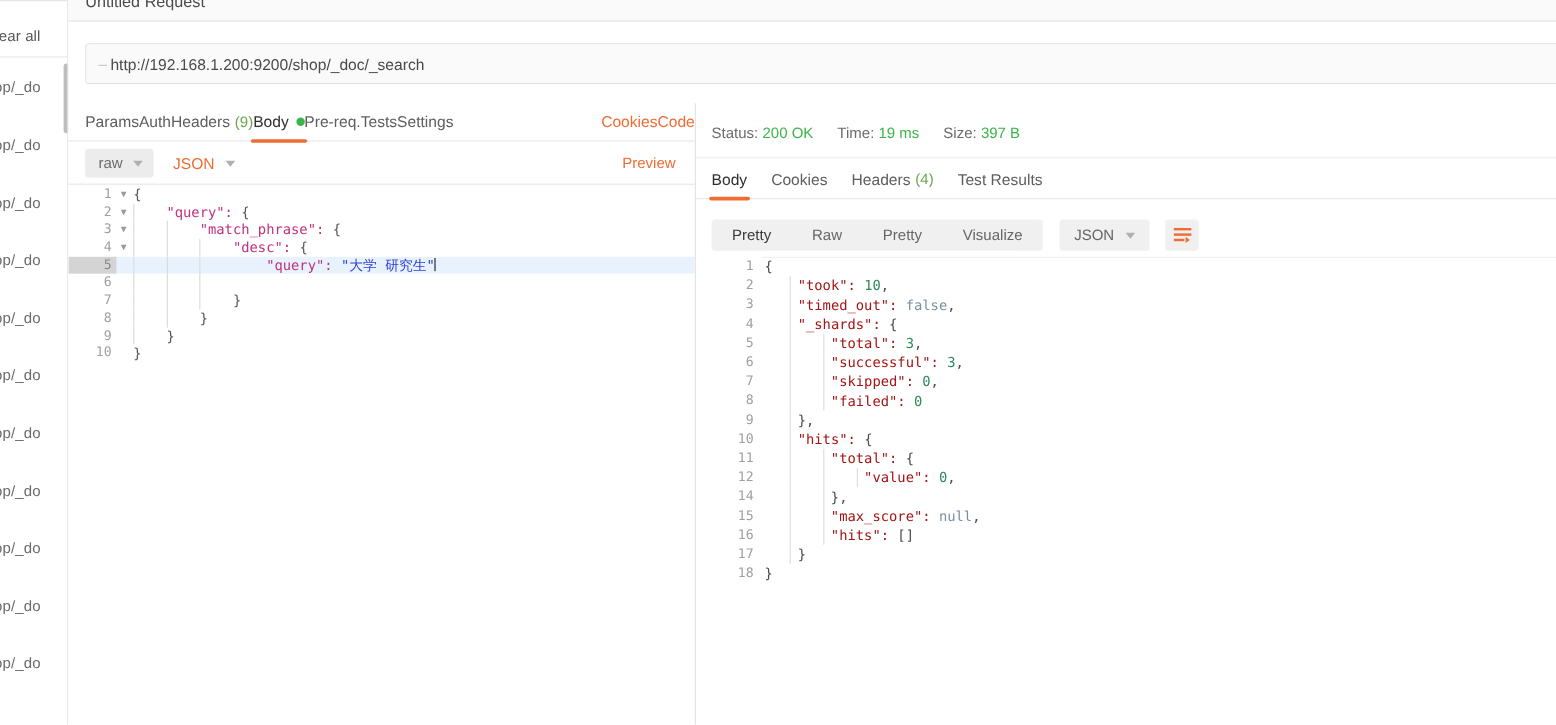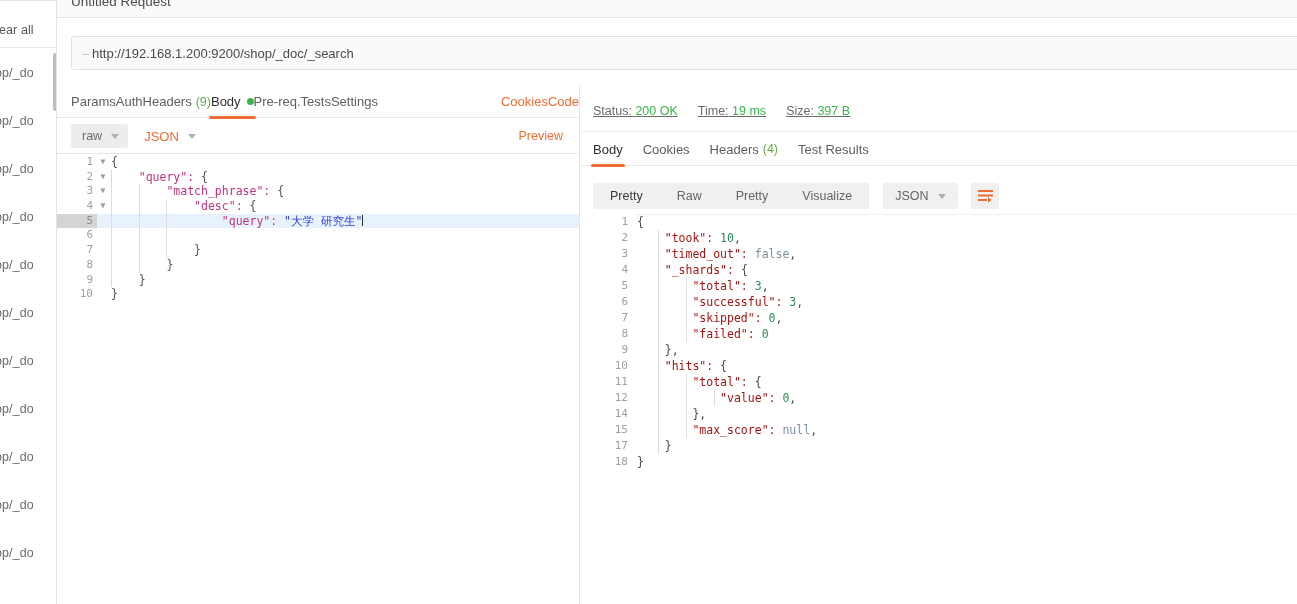--- a/index.html
+++ b/index.html
@@ -167,21 +167,21 @@
   }
 
   
   .response-panel {
     position: absolute; left: 580px; top: 86px; width: 717px; height: 518px;
     background: #ffffff;
   }
   .resp-status {
     position: absolute; left: 0; top: 14px; height: 22px;
     display: flex; align-items: center; gap: 20px; padding-left: 13px;
-    font-size: 12.5px; color: #6b6b6b; text-decoration: underline;
+    font-size: 12.5px; color: #6b6b6b;
   }
   .resp-status .val { color: #3bb54a; }
   .resp-status .item { white-space: nowrap; }
   .resp-hr {
     position:absolute; left:0; top:45px; width:717px; height:1px; background:#ededed;
   }
 
   .resp-tabs {
     position: absolute; left: 0; top: 47px; width: 717px; height: 33px;
     display: flex; align-items: center; border-bottom: 1px solid #e8e8e8;
@@ -437,18 +437,19 @@
         <div class="rline"><div class="rgutter">5</div><div class="rbody">        <span class="j-key">"total":</span> <span class="j-num">3</span><span class="j-punc">,</span></div><div class="rind" style="left: 78px;"></div><div class="rind" style="left: 105.8px;"></div></div>
         <div class="rline"><div class="rgutter">6</div><div class="rbody">        <span class="j-key">"successful":</span> <span class="j-num">3</span><span class="j-punc">,</span></div><div class="rind" style="left: 78px;"></div><div class="rind" style="left: 105.8px;"></div></div>
         <div class="rline"><div class="rgutter">7</div><div class="rbody">        <span class="j-key">"skipped":</span> <span class="j-num">0</span><span class="j-punc">,</span></div><div class="rind" style="left: 78px;"></div><div class="rind" style="left: 105.8px;"></div></div>
         <div class="rline"><div class="rgutter">8</div><div class="rbody">        <span class="j-key">"failed":</span> <span class="j-num">0</span></div><div class="rind" style="left: 78px;"></div><div class="rind" style="left: 105.8px;"></div></div>
         <div class="rline"><div class="rgutter">9</div><div class="rbody">    <span class="j-punc">}</span><span class="j-punc">,</span></div><div class="rind" style="left: 78px;"></div></div>
         <div class="rline"><div class="rgutter">10</div><div class="rbody">    <span class="j-key">"hits":</span> <span class="j-punc">{</span></div><div class="rind" style="left: 78px;"></div></div>
         <div class="rline"><div class="rgutter">11</div><div class="rbody">        <span class="j-key">"total":</span> <span class="j-punc">{</span></div><div class="rind" style="left: 78px;"></div><div class="rind" style="left: 105.8px;"></div></div>
         <div class="rline"><div class="rgutter">12</div><div class="rbody">            <span class="j-key">"value":</span> <span class="j-num">0</span><span class="j-punc">,</span></div><div class="rind" style="left: 78px;"></div><div class="rind" style="left: 105.8px;"></div><div class="rind" style="left: 133.6px;"></div></div>
         <div class="rline"><div class="rgutter">14</div><div class="rbody">        <span class="j-punc">}</span><span class="j-punc">,</span></div><div class="rind" style="left: 78px;"></div><div class="rind" style="left: 105.8px;"></div></div>
         <div class="rline"><div class="rgutter">15</div><div class="rbody">        <span class="j-key">"max_score":</span> <span class="j-bool">null</span><span class="j-punc">,</span></div><div class="rind" style="left: 78px;"></div><div class="rind" style="left: 105.8px;"></div></div>
+        <div class="rline"><div class="rgutter">16</div><div class="rbody">        <span class="j-key">"hits":</span> <span class="j-punc">[</span><span class="j-punc">]</span></div><div class="rind" style="left: 78px;"></div><div class="rind" style="left: 105.8px;"></div></div>
         <div class="rline"><div class="rgutter">17</div><div class="rbody">    <span class="j-punc">}</span></div><div class="rind" style="left: 78px;"></div></div>
         <div class="rline"><div class="rgutter">18</div><div class="rbody"><span class="j-punc">}</span></div></div>
       </div>
   </div>
 
 </div>
 
 </body></html>

